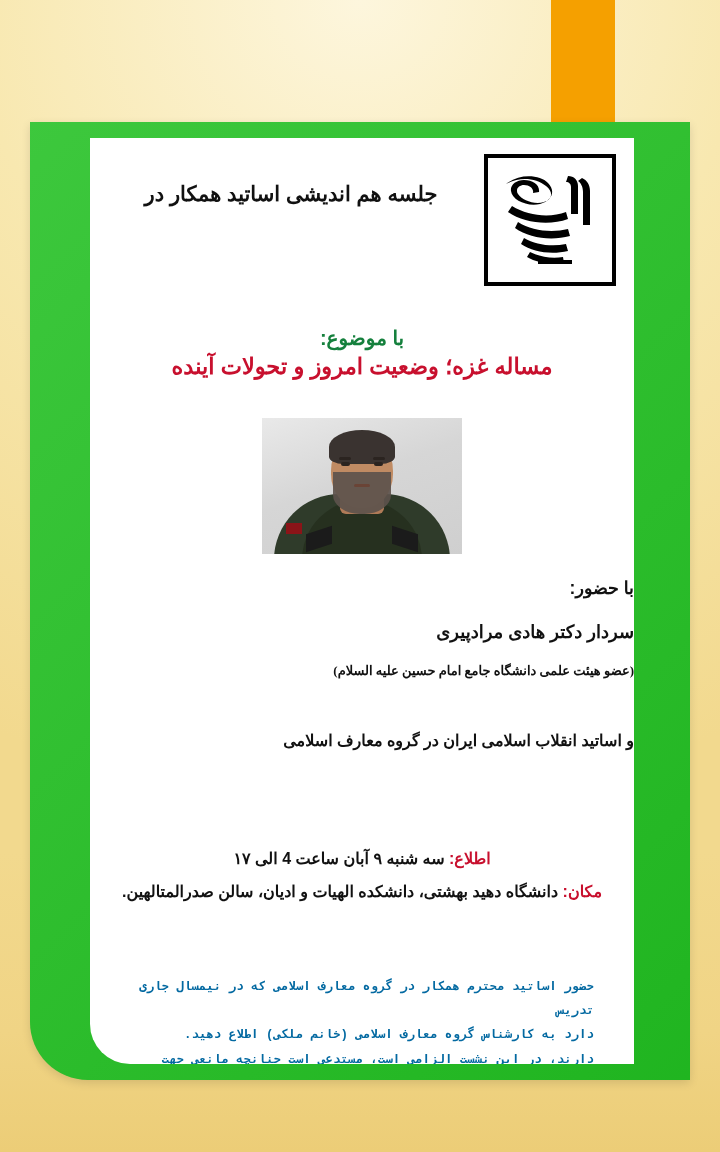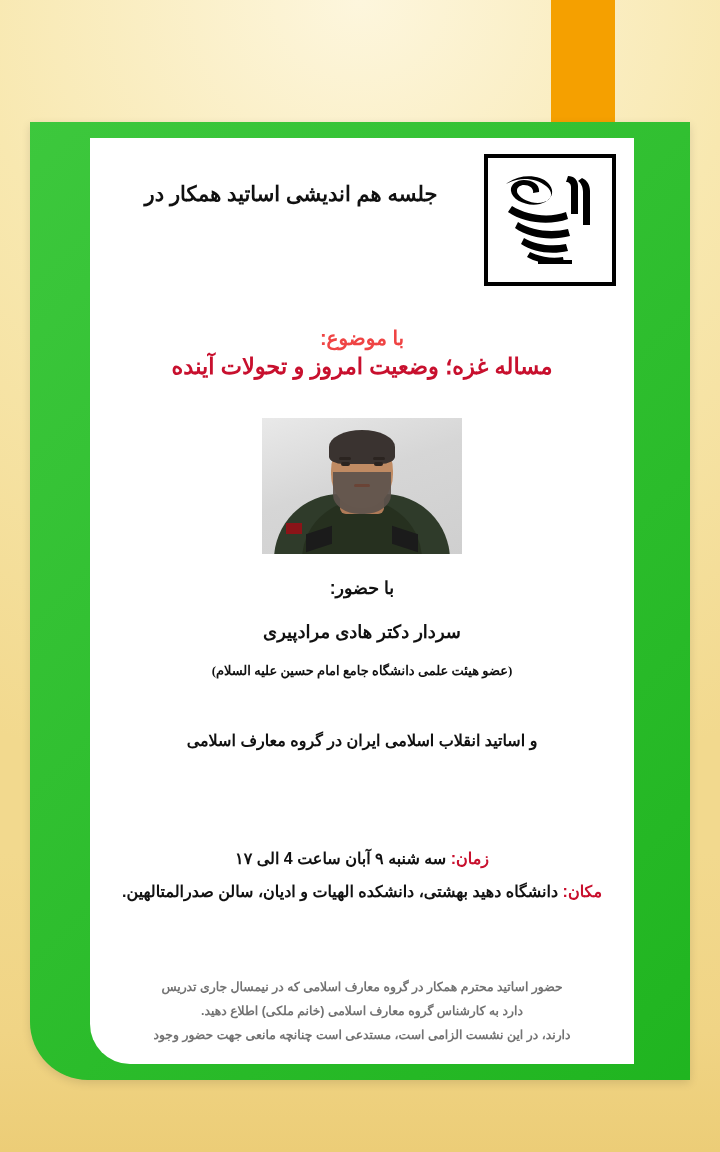--- a/index.html
+++ b/index.html
@@ -116,21 +116,21 @@
     font-size: 21px;
     line-height: 2.5;
   }
 
   
   .subject-block {
     text-align: center;
     margin-top: 40px;
   }
   .subject-label {
-    color: #ef4444;
+    color: #15803d;
     font-weight: bold;
     font-size: 20px;
     letter-spacing: .5px;
   }
   .subject-title {
     color: #c8102e;
     font-weight: bold;
     font-size: 22.5px;
     line-height: 1.5;
   }
@@ -254,21 +254,20 @@
     width: 12px;
     height: 3px;
     background: #2b2420;
     border-radius: 2px;
   }
   .p-brow-l { left: 50%; margin-left: -23px; }
   .p-brow-r { left: 50%; margin-left: 11px; }
 
   
   .presence {
-    text-align: center;
     margin-top: 24px;
     color: #111;
     font-weight: bold;
   }
   .presence-label {
     font-size: 17.5px;
     margin-bottom: 22px;
   }
   .presence-name {
     font-size: 18px;
@@ -290,25 +289,26 @@
     font-weight: bold;
     font-size: 16px;
     color: #111;
     line-height: 2.1;
   }
   .meta .key { color: #c8102e; }
 
   
   .note {
     margin: 66px 40px 0 40px;
-    text-align: center;
+    text-align: right;
     font-weight: bold;
     font-size: 12.4px;
     line-height: 1.95;
-    color: #737373;
+    color: #0369a1;
+    font-family: Liberation Mono, monospace;
   }
 </style>
 </head>
 <body>
 
 <div class="bg"></div>
 <div class="bg-bottom"></div>
 
 <div class="ribbon"></div>
 <div class="ribbon-shadow"></div>
@@ -366,21 +366,21 @@
 
   <div class="presence">
     <div class="presence-label">با حضور:</div>
     <div class="presence-name">سردار دکتر هادی مرادپیری</div>
     <div class="presence-affil">(عضو هیئت علمی دانشگاه جامع امام حسین علیه السلام)</div>
     <div class="presence-extra">و اساتید انقلاب اسلامی ایران در گروه معارف اسلامی</div>
   </div>
 
   <div class="meta">
     <div>
-      <span class="key">زمان:</span>
+      <span class="key">اطلاع:</span>
       <span>سه شنبه ۹ آبان  ساعت 4 الی ۱۷</span>
     </div>
     <div>
       <span class="key">مکان:</span>
       <span>دانشگاه دهید بهشتی، دانشکده الهیات و ادیان، سالن صدرالمتالهین.</span>
     </div>
   </div>
 
   <div class="note">
     <div>حضور اساتید محترم همکار در گروه معارف اسلامی که در نیمسال جاری تدریس</div>

